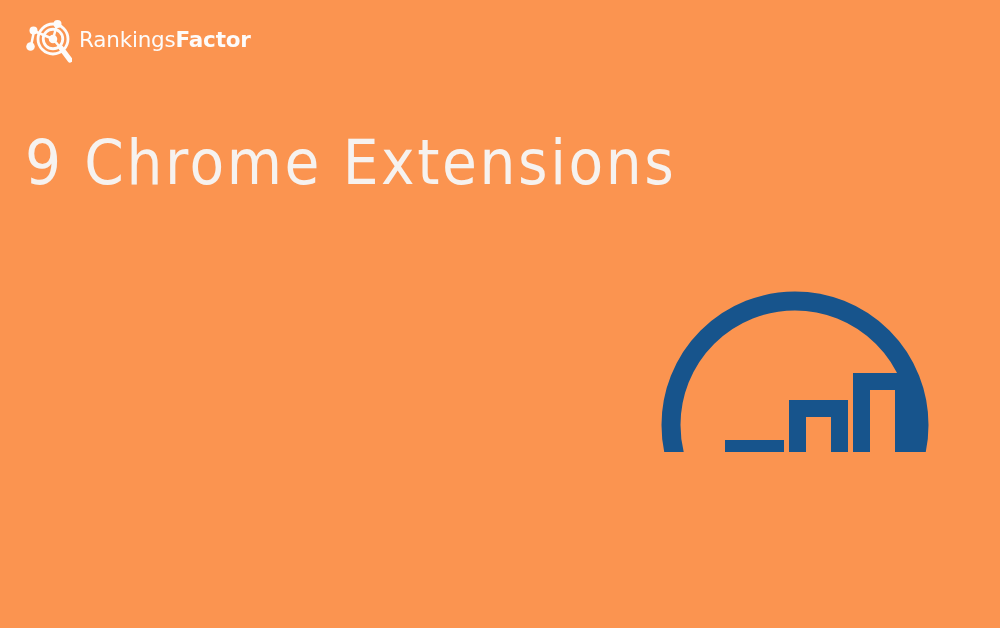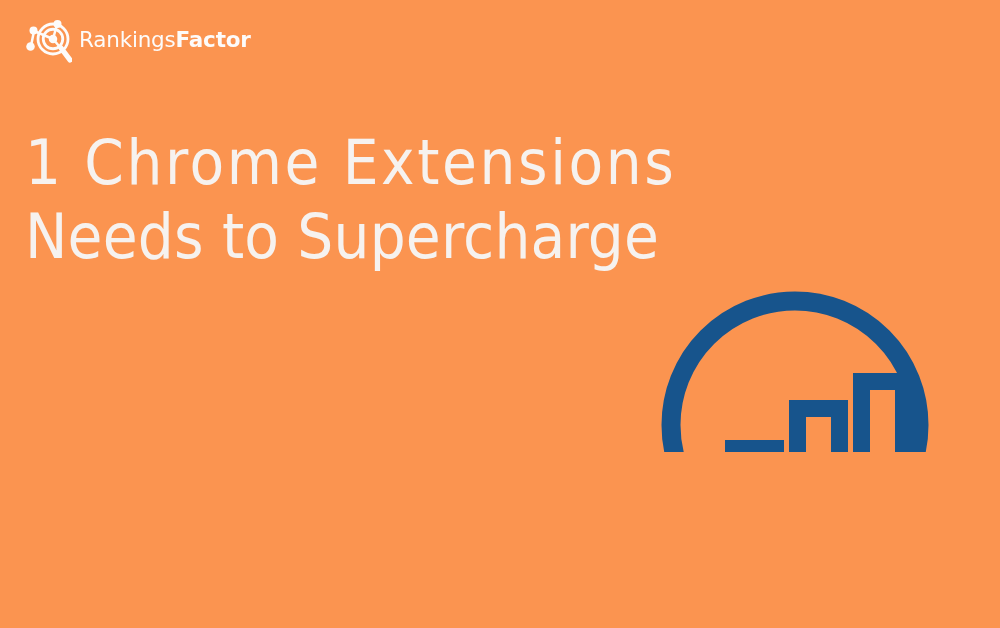--- a/index.html
+++ b/index.html
@@ -94,22 +94,21 @@
         <path d="M74 62 L92 86" stroke="#fdfbfa" stroke-width="10.5" stroke-linecap="round"></path>
       </svg>
     </span>
     <span class="logo-text">
       <span class="lt-light">Rankings</span>
         <span class="lt-bold">Factor</span>
     </span>
   </div>
 
   <h1 class="headline">
-    <span class="hl-line wide">1 Chrome Extensions</span>
-    <span class="hl-line">Needs to Supercharge</span>
+    <span class="hl-line wide">9 Chrome Extensions</span>
   </h1>
 
   <div class="art">
     <svg viewBox="0 0 360 348" xmlns="http://www.w3.org/2000/svg" aria-hidden="true">
 
       <g fill="none" stroke="#17548c" stroke-width="18" stroke-linejoin="miter">
         <path d="M218 228 L318 328 L302 344 L202 244 Z"></path>
       </g>
       <g fill="none" stroke="#17548c" stroke-width="18">
         <path d="M300 312 L345 357"></path>

